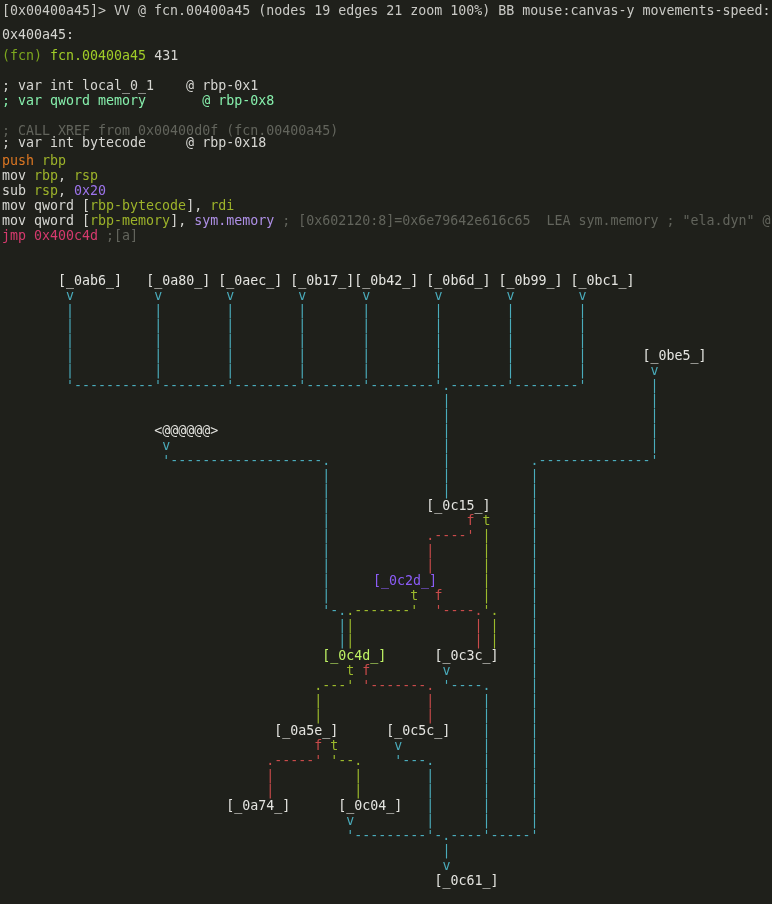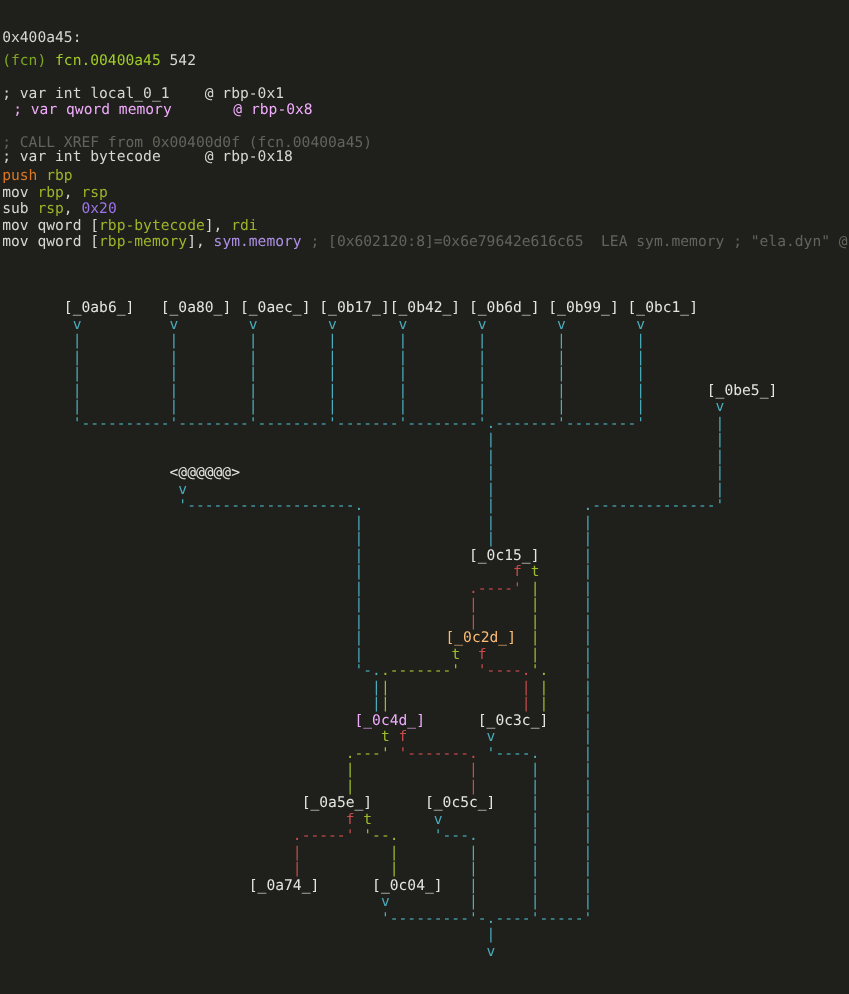--- a/index.html
+++ b/index.html
@@ -21,64 +21,67 @@
     position:absolute;
     top:0;
     white-space:pre;
     letter-spacing:0;
   }
 </style>
 </head>
 <body>
 
 <div id="screen" style="background: rgb(31, 32, 27);">
+    <div class="trow" style="top: 3px;"><span class="seg" style="left: 2px; color: rgb(201, 201, 197);">[0x00400a45]&gt; VV @ fcn.00400a45 (nodes 19 edges 21 zoom 100%) BB mouse:canvas-y movements-speed:</span></div>
     <div class="trow" style="top: 27px; padding-left: 36px;"><span class="seg" style="left: 2px; color: rgb(214, 214, 210);">0x400a45:</span></div>
-    <div class="trow" style="top: 48px;"><span class="seg" style="left: 2px; color: rgb(125, 168, 30);">(fcn)</span><span class="seg" style="left: 50.042px; color: rgb(160, 204, 40);">fcn.00400a45</span><span class="seg" style="left: 154.133px; color: rgb(214, 214, 210);">542</span></div>
+    <div class="trow" style="top: 48px;"><span class="seg" style="left: 2px; color: rgb(125, 168, 30);">(fcn)</span><span class="seg" style="left: 50.042px; color: rgb(160, 204, 40);">fcn.00400a45</span><span class="seg" style="left: 154.133px; color: rgb(214, 214, 210);">431</span></div>
     <div class="trow" style="top: 78px;"><span class="seg" style="left: 2px; color: rgb(214, 214, 210);">; var int local_0_1    @ rbp-0x1</span></div>
-    <div class="trow" style="top: 93px;"><span class="seg" style="left: 12px; color: #f0abfc;">; var qword memory       @ rbp-0x8</span></div>
+    <div class="trow" style="top: 93px;"><span class="seg" style="left: 2px; color: #86efac;">; var qword memory       @ rbp-0x8</span></div>
     <div class="trow" style="top: 108px; margin-top: 27px;"><span class="seg" style="left: 2px; color: rgb(214, 214, 210);">; var int bytecode     @ rbp-0x18</span></div>
     <div class="trow" style="top: 123px; text-align: right;"><span class="seg" style="left: 2px; color: rgb(98, 100, 92);">; CALL XREF from 0x00400d0f (fcn.00400a45)</span></div>
     <div class="trow" style="top: 153px;"><span class="seg" style="left: 2px; color: rgb(221, 119, 34);">push</span><span class="seg" style="left: 42.035px; color: rgb(157, 179, 42);">rbp</span></div>
     <div class="trow" style="top: 168px; padding-left: 46px;"><span class="seg" style="left: 2px; color: rgb(214, 214, 210);">mov</span><span class="seg" style="left: 34.028px; color: rgb(157, 179, 42);">rbp</span><span class="seg" style="left: 58.049px; color: rgb(214, 214, 210);">,</span><span class="seg" style="left: 74.063px; color: rgb(157, 179, 42);">rsp</span></div>
     <div class="trow" style="top: 183px;"><span class="seg" style="left: 2px; color: rgb(214, 214, 210);">sub</span><span class="seg" style="left: 34.028px; color: rgb(157, 179, 42);">rsp</span><span class="seg" style="left: 58.049px; color: rgb(214, 214, 210);">,</span><span class="seg" style="left: 74.063px; color: rgb(157, 116, 236);">0x20</span></div>
     <div class="trow" style="top: 198px;"><span class="seg" style="left: 2px; color: rgb(214, 214, 210);">mov qword [</span><span class="seg" style="left: 90.077px; color: rgb(157, 179, 42);">rbp-bytecode</span><span class="seg" style="left: 186.161px; color: rgb(214, 214, 210);">],</span><span class="seg" style="left: 210.182px; color: rgb(157, 179, 42);">rdi</span></div>
     <div class="trow" style="top: 213px;"><span class="seg" style="left: 2px; color: rgb(214, 214, 210);">mov qword [</span><span class="seg" style="left: 90.077px; color: rgb(157, 179, 42);">rbp-memory</span><span class="seg" style="left: 170.147px; color: rgb(214, 214, 210);">],</span><span class="seg" style="left: 194.168px; color: rgb(174, 143, 230);">sym.memory</span><span class="seg" style="left: 282.245px; color: rgb(98, 100, 92);">; [0x602120:8]=0x6e79642e616c65  LEA sym.memory ; "ela.dyn" @</span></div>
+    <div class="trow" style="top: 228px;"><span class="seg" style="left: 2px; color: rgb(214, 58, 110);">jmp</span><span class="seg" style="left: 34.028px; color: rgb(214, 58, 110);">0x400c4d</span><span class="seg" style="left: 106.091px; color: rgb(98, 100, 92);">;[a]</span></div>
     <div class="trow" style="top: 273px;"><span class="seg" style="left: 58.049px; color: rgb(228, 228, 224);">[_0ab6_]</span><span class="seg" style="left: 146.126px; color: rgb(228, 228, 224);">[_0a80_]</span><span class="seg" style="left: 218.189px; color: rgb(228, 228, 224);">[_0aec_]</span><span class="seg" style="left: 290.252px; color: rgb(228, 228, 224);">[_0b17_]</span><span class="seg" style="left: 354.308px; color: rgb(228, 228, 224);">[_0b42_]</span><span class="seg" style="left: 426.371px; color: rgb(228, 228, 224);">[_0b6d_]</span><span class="seg" style="left: 498.434px; color: rgb(228, 228, 224);">[_0b99_]</span><span class="seg" style="left: 570.497px; color: rgb(228, 228, 224);">[_0bc1_]</span></div>
     <div class="trow" style="top: 288px;"><span class="seg" style="left: 66.056px; color: rgb(74, 172, 188);">v</span><span class="seg" style="left: 154.133px; color: rgb(74, 172, 188);">v</span><span class="seg" style="left: 226.196px; color: rgb(74, 172, 188);">v</span><span class="seg" style="left: 298.259px; color: rgb(74, 172, 188);">v</span><span class="seg" style="left: 362.315px; color: rgb(74, 172, 188);">v</span><span class="seg" style="left: 434.378px; color: rgb(74, 172, 188);">v</span><span class="seg" style="left: 506.441px; color: rgb(74, 172, 188);">v</span><span class="seg" style="left: 578.504px; color: rgb(74, 172, 188);">v</span></div>
     <div class="trow" style="top: 303px;"><span class="seg" style="left: 66.056px; color: rgb(74, 172, 188);">|</span><span class="seg" style="left: 154.133px; color: rgb(74, 172, 188);">|</span><span class="seg" style="left: 226.196px; color: rgb(74, 172, 188);">|</span><span class="seg" style="left: 298.259px; color: rgb(74, 172, 188);">|</span><span class="seg" style="left: 362.315px; color: rgb(74, 172, 188);">|</span><span class="seg" style="left: 434.378px; color: rgb(74, 172, 188);">|</span><span class="seg" style="left: 506.441px; color: rgb(74, 172, 188);">|</span><span class="seg" style="left: 578.504px; color: rgb(74, 172, 188);">|</span></div>
     <div class="trow" style="top: 318px;"><span class="seg" style="left: 66.056px; color: rgb(74, 172, 188);">|</span><span class="seg" style="left: 154.133px; color: rgb(74, 172, 188);">|</span><span class="seg" style="left: 226.196px; color: rgb(74, 172, 188);">|</span><span class="seg" style="left: 298.259px; color: rgb(74, 172, 188);">|</span><span class="seg" style="left: 362.315px; color: rgb(74, 172, 188);">|</span><span class="seg" style="left: 434.378px; color: rgb(74, 172, 188);">|</span><span class="seg" style="left: 506.441px; color: rgb(74, 172, 188);">|</span><span class="seg" style="left: 578.504px; color: rgb(74, 172, 188);">|</span></div>
     <div class="trow" style="top: 333px;"><span class="seg" style="left: 66.056px; color: rgb(74, 172, 188);">|</span><span class="seg" style="left: 154.133px; color: rgb(74, 172, 188);">|</span><span class="seg" style="left: 226.196px; color: rgb(74, 172, 188);">|</span><span class="seg" style="left: 298.259px; color: rgb(74, 172, 188);">|</span><span class="seg" style="left: 362.315px; color: rgb(74, 172, 188);">|</span><span class="seg" style="left: 434.378px; color: rgb(74, 172, 188);">|</span><span class="seg" style="left: 506.441px; color: rgb(74, 172, 188);">|</span><span class="seg" style="left: 578.504px; color: rgb(74, 172, 188);">|</span></div>
     <div class="trow" style="top: 348px;"><span class="seg" style="left: 66.056px; color: rgb(74, 172, 188);">|</span><span class="seg" style="left: 154.133px; color: rgb(74, 172, 188);">|</span><span class="seg" style="left: 226.196px; color: rgb(74, 172, 188);">|</span><span class="seg" style="left: 298.259px; color: rgb(74, 172, 188);">|</span><span class="seg" style="left: 362.315px; color: rgb(74, 172, 188);">|</span><span class="seg" style="left: 434.378px; color: rgb(74, 172, 188);">|</span><span class="seg" style="left: 506.441px; color: rgb(74, 172, 188);">|</span><span class="seg" style="left: 578.504px; color: rgb(74, 172, 188);">|</span><span class="seg" style="left: 642.56px; color: rgb(228, 228, 224);">[_0be5_]</span></div>
     <div class="trow" style="top: 363px;"><span class="seg" style="left: 66.056px; color: rgb(74, 172, 188);">|</span><span class="seg" style="left: 154.133px; color: rgb(74, 172, 188);">|</span><span class="seg" style="left: 226.196px; color: rgb(74, 172, 188);">|</span><span class="seg" style="left: 298.259px; color: rgb(74, 172, 188);">|</span><span class="seg" style="left: 362.315px; color: rgb(74, 172, 188);">|</span><span class="seg" style="left: 434.378px; color: rgb(74, 172, 188);">|</span><span class="seg" style="left: 506.441px; color: rgb(74, 172, 188);">|</span><span class="seg" style="left: 578.504px; color: rgb(74, 172, 188);">|</span><span class="seg" style="left: 650.567px; color: rgb(74, 172, 188);">v</span></div>
     <div class="trow" style="top: 378px;"><span class="seg" style="left: 66.056px; color: rgb(74, 172, 188);">'----------'--------'--------'-------'--------'.-------'--------'</span><span class="seg" style="left: 650.567px; color: rgb(74, 172, 188);">|</span></div>
     <div class="trow" style="top: 393px;"><span class="seg" style="left: 442.385px; color: rgb(74, 172, 188);">|</span><span class="seg" style="left: 650.567px; color: rgb(74, 172, 188);">|</span></div>
     <div class="trow" style="top: 408px;"><span class="seg" style="left: 442.385px; color: rgb(74, 172, 188);">|</span><span class="seg" style="left: 650.567px; color: rgb(74, 172, 188);">|</span></div>
     <div class="trow" style="top: 423px;"><span class="seg" style="left: 154.133px; color: rgb(228, 228, 224);">&lt;@@@@@@&gt;</span><span class="seg" style="left: 442.385px; color: rgb(74, 172, 188);">|</span><span class="seg" style="left: 650.567px; color: rgb(74, 172, 188);">|</span></div>
     <div class="trow" style="top: 438px;"><span class="seg" style="left: 162.14px; color: rgb(74, 172, 188);">v</span><span class="seg" style="left: 442.385px; color: rgb(74, 172, 188);">|</span><span class="seg" style="left: 650.567px; color: rgb(74, 172, 188);">|</span></div>
     <div class="trow" style="top: 453px;"><span class="seg" style="left: 162.14px; color: rgb(74, 172, 188);">'-------------------.</span><span class="seg" style="left: 442.385px; color: rgb(74, 172, 188);">|</span><span class="seg" style="left: 530.462px; color: rgb(74, 172, 188);">.--------------'</span></div>
     <div class="trow" style="top: 468px;"><span class="seg" style="left: 322.28px; color: rgb(74, 172, 188);">|</span><span class="seg" style="left: 442.385px; color: rgb(74, 172, 188);">|</span><span class="seg" style="left: 530.462px; color: rgb(74, 172, 188);">|</span></div>
     <div class="trow" style="top: 483px;"><span class="seg" style="left: 322.28px; color: rgb(74, 172, 188);">|</span><span class="seg" style="left: 442.385px; color: rgb(74, 172, 188);">|</span><span class="seg" style="left: 530.462px; color: rgb(74, 172, 188);">|</span></div>
     <div class="trow" style="top: 498px;"><span class="seg" style="left: 322.28px; color: rgb(74, 172, 188);">|</span><span class="seg" style="left: 426.371px; color: rgb(228, 228, 224);">[_0c15_]</span><span class="seg" style="left: 530.462px; color: rgb(74, 172, 188);">|</span></div>
     <div class="trow" style="top: 513px;"><span class="seg" style="left: 322.28px; color: rgb(74, 172, 188);">|</span><span class="seg" style="left: 466.406px; color: rgb(201, 75, 75);">f</span><span class="seg" style="left: 482.42px; color: rgb(156, 186, 44);">t</span><span class="seg" style="left: 530.462px; color: rgb(74, 172, 188);">|</span></div>
     <div class="trow" style="top: 528px;"><span class="seg" style="left: 322.28px; color: rgb(74, 172, 188);">|</span><span class="seg" style="left: 426.371px; color: rgb(201, 75, 75);">.----'</span><span class="seg" style="left: 482.42px; color: rgb(156, 186, 44);">|</span><span class="seg" style="left: 530.462px; color: rgb(74, 172, 188);">|</span></div>
     <div class="trow" style="top: 543px;"><span class="seg" style="left: 322.28px; color: rgb(74, 172, 188);">|</span><span class="seg" style="left: 426.371px; color: rgb(201, 75, 75);">|</span><span class="seg" style="left: 482.42px; color: rgb(156, 186, 44);">|</span><span class="seg" style="left: 530.462px; color: rgb(74, 172, 188);">|</span></div>
     <div class="trow" style="top: 558px;"><span class="seg" style="left: 322.28px; color: rgb(74, 172, 188);">|</span><span class="seg" style="left: 426.371px; color: rgb(201, 75, 75);">|</span><span class="seg" style="left: 482.42px; color: rgb(156, 186, 44);">|</span><span class="seg" style="left: 530.462px; color: rgb(74, 172, 188);">|</span></div>
-    <div class="trow" style="top: 573px;"><span class="seg" style="left: 322.28px; color: rgb(74, 172, 188);">|</span><span class="seg" style="left: 405px; color: #fdba74;">[_0c2d_]</span><span class="seg" style="left: 482.42px; color: rgb(156, 186, 44);">|</span><span class="seg" style="left: 530.462px; color: rgb(74, 172, 188);">|</span></div>
+    <div class="trow" style="top: 573px;"><span class="seg" style="left: 322.28px; color: rgb(74, 172, 188);">|</span><span class="seg" style="left: 373px; color: #8b5cf6;">[_0c2d_]</span><span class="seg" style="left: 482.42px; color: rgb(156, 186, 44);">|</span><span class="seg" style="left: 530.462px; color: rgb(74, 172, 188);">|</span></div>
     <div class="trow" style="top: 588px;"><span class="seg" style="left: 322.28px; color: rgb(74, 172, 188);">|</span><span class="seg" style="left: 410.357px; color: rgb(156, 186, 44);">t</span><span class="seg" style="left: 434.378px; color: rgb(201, 75, 75);">f</span><span class="seg" style="left: 482.42px; color: rgb(156, 186, 44);">|</span><span class="seg" style="left: 530.462px; color: rgb(74, 172, 188);">|</span></div>
     <div class="trow" style="top: 603px;"><span class="seg" style="left: 322.28px; color: rgb(74, 172, 188);">'-.</span><span class="seg" style="left: 346.301px; color: rgb(156, 186, 44);">.-------'</span><span class="seg" style="left: 434.378px; color: rgb(201, 75, 75);">'----.</span><span class="seg" style="left: 482.42px; color: rgb(156, 186, 44);">'.</span><span class="seg" style="left: 530.462px; color: rgb(74, 172, 188);">|</span></div>
     <div class="trow" style="top: 618px;"><span class="seg" style="left: 338.294px; color: rgb(74, 172, 188);">|</span><span class="seg" style="left: 346.301px; color: rgb(156, 186, 44);">|</span><span class="seg" style="left: 474.413px; color: rgb(201, 75, 75);">|</span><span class="seg" style="left: 490.427px; color: rgb(156, 186, 44);">|</span><span class="seg" style="left: 530.462px; color: rgb(74, 172, 188);">|</span></div>
     <div class="trow" style="top: 633px;"><span class="seg" style="left: 338.294px; color: rgb(74, 172, 188);">|</span><span class="seg" style="left: 346.301px; color: rgb(156, 186, 44);">|</span><span class="seg" style="left: 474.413px; color: rgb(201, 75, 75);">|</span><span class="seg" style="left: 490.427px; color: rgb(156, 186, 44);">|</span><span class="seg" style="left: 530.462px; color: rgb(74, 172, 188);">|</span></div>
-    <div class="trow" style="top: 648px;"><span class="seg" style="left: 322.28px; color: #f0abfc;">[_0c4d_]</span><span class="seg" style="left: 434.378px; color: rgb(228, 228, 224);">[_0c3c_]</span><span class="seg" style="left: 530.462px; color: rgb(74, 172, 188);">|</span></div>
+    <div class="trow" style="top: 648px;"><span class="seg" style="left: 322.28px; color: #bef264;">[_0c4d_]</span><span class="seg" style="left: 434.378px; color: rgb(228, 228, 224);">[_0c3c_]</span><span class="seg" style="left: 530.462px; color: rgb(74, 172, 188);">|</span></div>
     <div class="trow" style="top: 663px;"><span class="seg" style="left: 346.301px; color: rgb(156, 186, 44);">t</span><span class="seg" style="left: 362.315px; color: rgb(201, 75, 75);">f</span><span class="seg" style="left: 442.385px; color: rgb(74, 172, 188);">v</span><span class="seg" style="left: 530.462px; color: rgb(74, 172, 188);">|</span></div>
     <div class="trow" style="top: 678px;"><span class="seg" style="left: 314.273px; color: rgb(156, 186, 44);">.---'</span><span class="seg" style="left: 362.315px; color: rgb(201, 75, 75);">'-------.</span><span class="seg" style="left: 442.385px; color: rgb(74, 172, 188);">'----.</span><span class="seg" style="left: 530.462px; color: rgb(74, 172, 188);">|</span></div>
     <div class="trow" style="top: 693px;"><span class="seg" style="left: 314.273px; color: rgb(156, 186, 44);">|</span><span class="seg" style="left: 426.371px; color: rgb(201, 75, 75);">|</span><span class="seg" style="left: 482.42px; color: rgb(74, 172, 188);">|</span><span class="seg" style="left: 530.462px; color: rgb(74, 172, 188);">|</span></div>
     <div class="trow" style="top: 708px;"><span class="seg" style="left: 314.273px; color: rgb(156, 186, 44);">|</span><span class="seg" style="left: 426.371px; color: rgb(201, 75, 75);">|</span><span class="seg" style="left: 482.42px; color: rgb(74, 172, 188);">|</span><span class="seg" style="left: 530.462px; color: rgb(74, 172, 188);">|</span></div>
     <div class="trow" style="top: 723px;"><span class="seg" style="left: 274.238px; color: rgb(228, 228, 224);">[_0a5e_]</span><span class="seg" style="left: 386.336px; color: rgb(228, 228, 224);">[_0c5c_]</span><span class="seg" style="left: 482.42px; color: rgb(74, 172, 188);">|</span><span class="seg" style="left: 530.462px; color: rgb(74, 172, 188);">|</span></div>
     <div class="trow" style="top: 738px;"><span class="seg" style="left: 314.273px; color: rgb(201, 75, 75);">f</span><span class="seg" style="left: 330.287px; color: rgb(156, 186, 44);">t</span><span class="seg" style="left: 394.343px; color: rgb(74, 172, 188);">v</span><span class="seg" style="left: 482.42px; color: rgb(74, 172, 188);">|</span><span class="seg" style="left: 530.462px; color: rgb(74, 172, 188);">|</span></div>
     <div class="trow" style="top: 753px;"><span class="seg" style="left: 266.231px; color: rgb(201, 75, 75);">.-----'</span><span class="seg" style="left: 330.287px; color: rgb(156, 186, 44);">'--.</span><span class="seg" style="left: 394.343px; color: rgb(74, 172, 188);">'---.</span><span class="seg" style="left: 482.42px; color: rgb(74, 172, 188);">|</span><span class="seg" style="left: 530.462px; color: rgb(74, 172, 188);">|</span></div>
     <div class="trow" style="top: 768px;"><span class="seg" style="left: 266.231px; color: rgb(201, 75, 75);">|</span><span class="seg" style="left: 354.308px; color: rgb(156, 186, 44);">|</span><span class="seg" style="left: 426.371px; color: rgb(74, 172, 188);">|</span><span class="seg" style="left: 482.42px; color: rgb(74, 172, 188);">|</span><span class="seg" style="left: 530.462px; color: rgb(74, 172, 188);">|</span></div>
     <div class="trow" style="top: 783px;"><span class="seg" style="left: 266.231px; color: rgb(201, 75, 75);">|</span><span class="seg" style="left: 354.308px; color: rgb(156, 186, 44);">|</span><span class="seg" style="left: 426.371px; color: rgb(74, 172, 188);">|</span><span class="seg" style="left: 482.42px; color: rgb(74, 172, 188);">|</span><span class="seg" style="left: 530.462px; color: rgb(74, 172, 188);">|</span></div>
     <div class="trow" style="top: 798px;"><span class="seg" style="left: 226.196px; color: rgb(228, 228, 224);">[_0a74_]</span><span class="seg" style="left: 338.294px; color: rgb(228, 228, 224);">[_0c04_]</span><span class="seg" style="left: 426.371px; color: rgb(74, 172, 188);">|</span><span class="seg" style="left: 482.42px; color: rgb(74, 172, 188);">|</span><span class="seg" style="left: 530.462px; color: rgb(74, 172, 188);">|</span></div>
     <div class="trow" style="top: 813px;"><span class="seg" style="left: 346.301px; color: rgb(74, 172, 188);">v</span><span class="seg" style="left: 426.371px; color: rgb(74, 172, 188);">|</span><span class="seg" style="left: 482.42px; color: rgb(74, 172, 188);">|</span><span class="seg" style="left: 530.462px; color: rgb(74, 172, 188);">|</span></div>
     <div class="trow" style="top: 828px;"><span class="seg" style="left: 346.301px; color: rgb(74, 172, 188);">'---------'-.----'-----'</span></div>
     <div class="trow" style="top: 843px;"><span class="seg" style="left: 442.385px; color: rgb(74, 172, 188);">|</span></div>
     <div class="trow" style="top: 858px;"><span class="seg" style="left: 442.385px; color: rgb(74, 172, 188);">v</span></div>
+    <div class="trow" style="top: 873px;"><span class="seg" style="left: 434.378px; color: rgb(228, 228, 224);">[_0c61_]</span></div>
   </div>
 
 </body></html>

